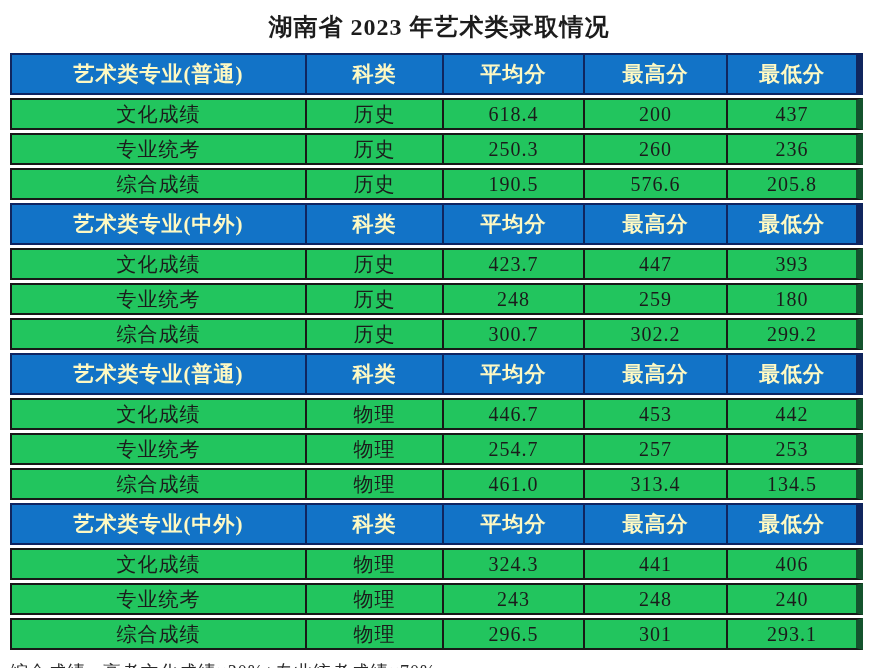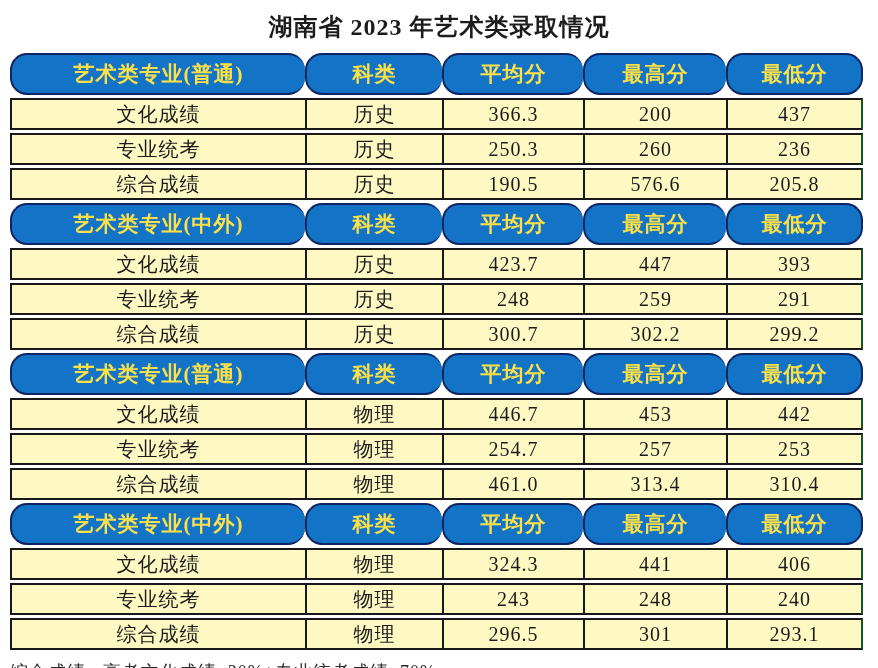--- a/index.html
+++ b/index.html
@@ -43,38 +43,37 @@
     box-sizing: border-box;
     text-align: center;
     vertical-align: middle;
     border-top: 2px solid #181818;
     border-bottom: 2px solid #181818;
     border-left: 2px solid #181818;
     overflow: hidden;
     white-space: nowrap;
   }
   th:last-child, td:last-child {
-    border-right: 2px solid #14532d;
+    border-right: 7px solid #14532d;
   }
   th {
     background: #1273c7;
-    color: #fde047;
+    color: #fef9c3;
     font-weight: bold;
     font-size: 21px;
     height: 40px;
     line-height: 36px;
     border-top-color: #0e2462;
     border-bottom-color: #0e2462;
     border-left-color: #10265e;
     letter-spacing: 1px;
-    border-radius: 17px;
   }
   th:last-child { border-right-color: #10265e; }
   td {
-    background: #fef9c3;
+    background: #22c55e;
     color: #1b1b1b;
     font-size: 20px;
     height: 30px;
     line-height: 26px;
     letter-spacing: 1px;
     margin-top: 47px;
   }
   .footnote {
     margin-left: 10px;
     margin-top: 7px;
@@ -103,21 +102,21 @@
       <tr>
         <th>艺术类专业(普通)</th>
         <th>科类</th>
         <th>平均分</th>
         <th>最高分</th>
         <th>最低分</th>
       </tr>
       <tr>
         <td>文化成绩</td>
         <td>历史</td>
-        <td>366.3</td>
+        <td>618.4</td>
         <td>200</td>
         <td>437</td>
       </tr>
       <tr>
         <td>专业统考</td>
         <td>历史</td>
         <td>250.3</td>
         <td>260</td>
         <td>236</td>
       </tr>
@@ -143,21 +142,21 @@
         <td>历史</td>
         <td>423.7</td>
         <td>447</td>
         <td>393</td>
       </tr>
       <tr>
         <td>专业统考</td>
         <td>历史</td>
         <td>248</td>
         <td>259</td>
-        <td>291</td>
+        <td>180</td>
       </tr>
       <tr>
         <td>综合成绩</td>
         <td>历史</td>
         <td>300.7</td>
         <td>302.2</td>
         <td>299.2</td>
       </tr>
     </tbody>
 
@@ -181,21 +180,21 @@
         <td>物理</td>
         <td>254.7</td>
         <td>257</td>
         <td>253</td>
       </tr>
       <tr>
         <td>综合成绩</td>
         <td>物理</td>
         <td>461.0</td>
         <td>313.4</td>
-        <td>310.4</td>
+        <td>134.5</td>
       </tr>
     </tbody>
 
     <tbody>
       <tr>
         <th>艺术类专业(中外)</th>
         <th>科类</th>
         <th>平均分</th>
         <th>最高分</th>
         <th>最低分</th>

